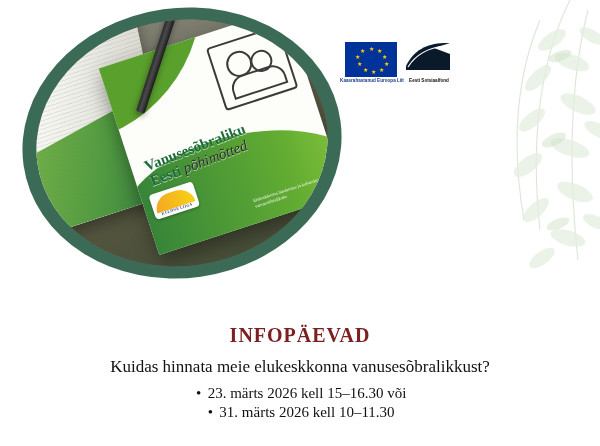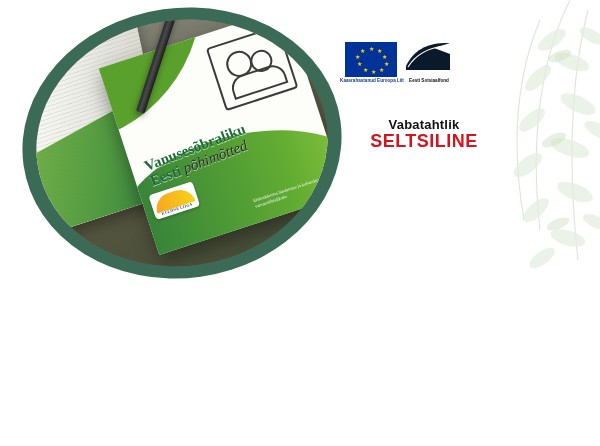--- a/index.html
+++ b/index.html
@@ -430,19 +430,27 @@
   <div class="eu-caption">Kaasrahastanud Euroopa Liit</div>
 
   <svg class="ekf-logo" viewBox="0 0 50 38">
     <rect x="0" y="2" width="50" height="30" fill="#ffffff"></rect>
     <path d="M2 26 C10 10 22 4 40 3 L46 3 L46 30 L2 30 Z" fill="#0a1a2b"></path>
     <path d="M4 27 C12 14 24 8 40 6" fill="none" stroke="#ffffff" stroke-width="1.2"></path>
     <path d="M30 8 L46 3 L46 14 Z" fill="#ffffff"></path>
   </svg>
   <div class="ekf-caption">Eesti Sotsiaalfond</div>
 
-  <div class="seltsiline-logo">
-    <div class="top-word">Vabatahtlik</div>
-    <div class="bottom-word">SELTSILINE</div>
+
+  <div class="text-block">
+    <h1 class="headline">INFOPÄEVAD</h1>
+    <p class="subhead">Kuidas hinnata meie elukeskkonna vanusesõbralikkust?</p>
+    <ul class="dates">
+      <li>
+        <span class="bullet">•</span><span>23. märts 2026 kell 15–16.30 või</span>
+      </li>
+      <li>
+        <span class="bullet">•</span><span>31. märts 2026 kell 10–11.30</span>
+      </li>
+    </ul>
   </div>
 
-
 </div>
 
 </body></html>

